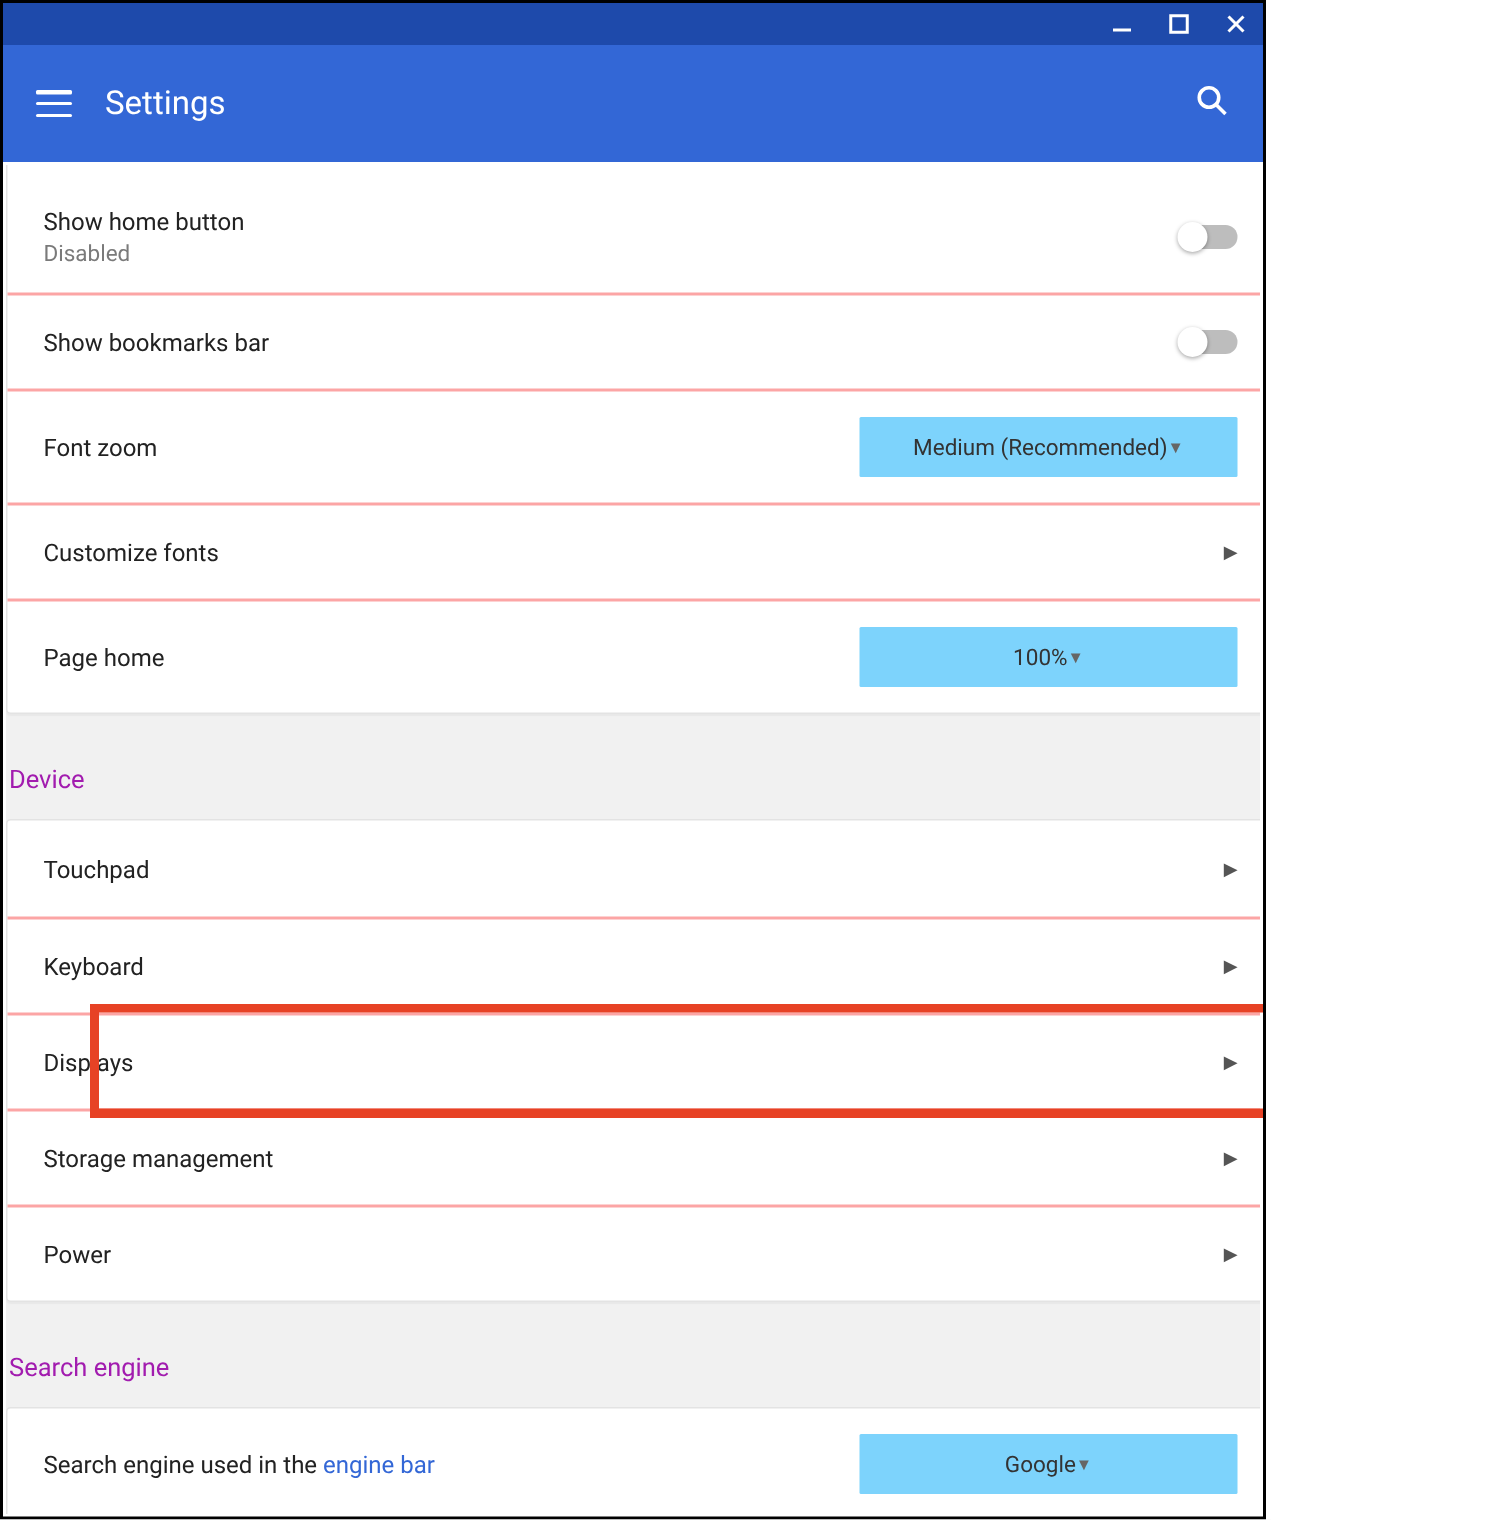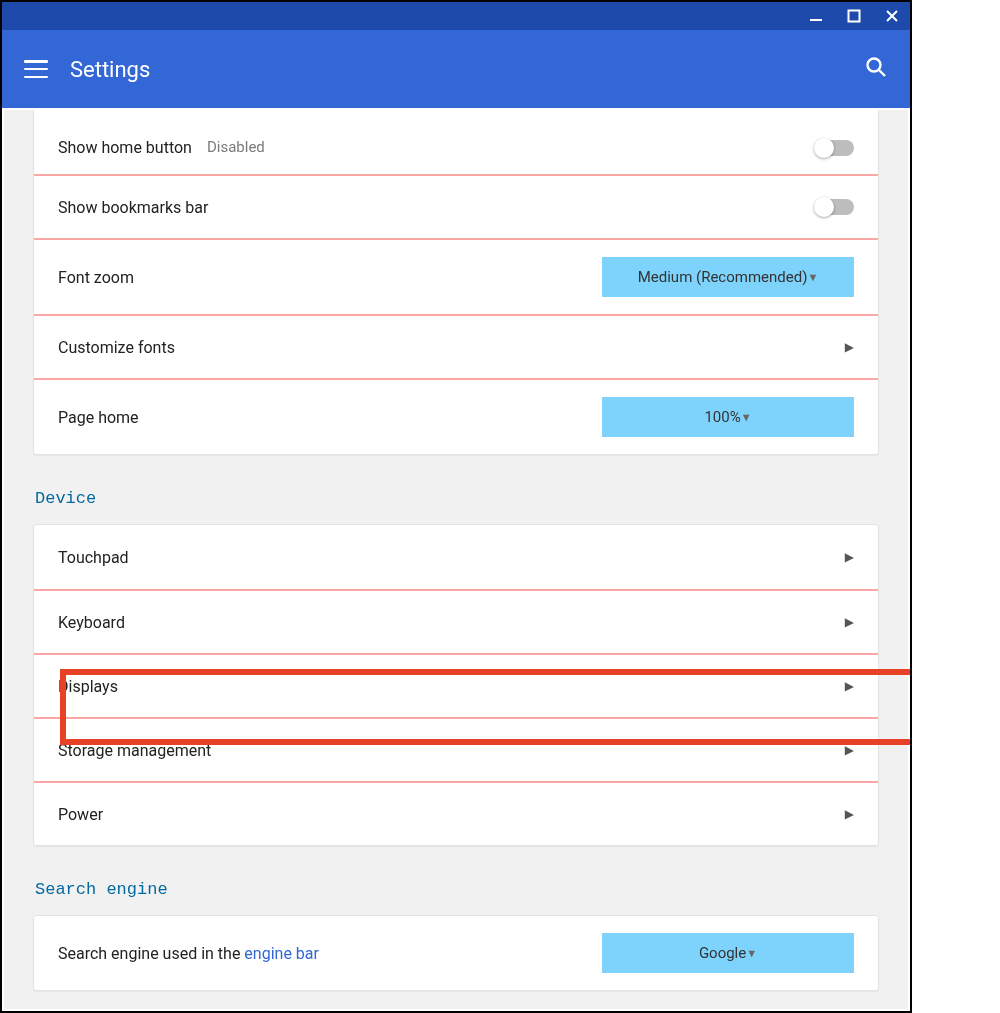--- a/index.html
+++ b/index.html
@@ -1,17 +1,17 @@
 <!DOCTYPE html>
 <html><head>
 <meta charset="utf-8">
 <style>
   * { box-sizing: border-box; margin: 0; padding: 0; }
   html, body { width: 1000px; height: 1013px; font-family: Roboto, Arial, sans-serif; background: #fff; }
-  .frame { width: 912px; height: 1013px; border: 2px solid #000; position: relative; overflow: hidden; }
+  .frame { width: 844px; height: 1013px; border: 2px solid #000; position: relative; overflow: hidden; }
 
   .titlebar {
     height: 28px; background: #1e4aab; display: flex; justify-content: flex-end;
     align-items: center; padding-right: 10px; gap: 22px;
   }
   .titlebar .win-btn { width: 16px; height: 16px; display:flex; align-items:center; justify-content:center; cursor:pointer; }
   .titlebar svg { stroke: #fff; }
 
   .appbar {
     height: 78px; background: #3367d6; display: flex; align-items: center;
@@ -28,31 +28,30 @@
     background: #f1f1f1; overflow: hidden;
   }
   .scroll-area { padding: 0 0 10px 0; height: 100%; overflow-y: hidden; }
 
   .card {
     background: #fff; width: 846px; margin: 0 auto; border: 1px solid #e3e3e3;
     border-radius: 3px; box-shadow: 0 1px 1px rgba(0,0,0,0.04);
   }
   .card.first { border-top-left-radius: 0; border-top-right-radius: 0; border-top: none; margin-top: 0;}
   .section-title {
-    width: 846px; margin: 34px auto 16px auto; font-size: 17px; color: #0369a1;
+    width: 846px; margin: 34px auto 16px auto; font-size: 17px; color: #a21caf;
     padding-left: 2px;
-    font-family: Liberation Mono, monospace;
   }
 
   .row {
     min-height: 64px; padding: 17px 24px; display: flex; align-items: center;
     justify-content: space-between; border-top: 2px solid #fca5a5; cursor: default;
   }
   .row:first-child { border-top: none; }
-  .row-main { display:flex; gap: 15px; }
+  .row-main { display:flex; flex-direction: column; gap: 3px; }
   .row-label { font-size: 16px; color: #222; }
   .row-sub   { font-size: 15px; color: #7a7a7a; }
   .row-clickable { cursor: pointer; }
 
   .toggle {
     width: 38px; height: 16px; background: #bdbdbd; border-radius: 8px;
     position: relative; cursor:pointer;
   }
   .toggle::after {
     content:""; position:absolute; left:-2px; top:-2px; width:20px; height:20px;

